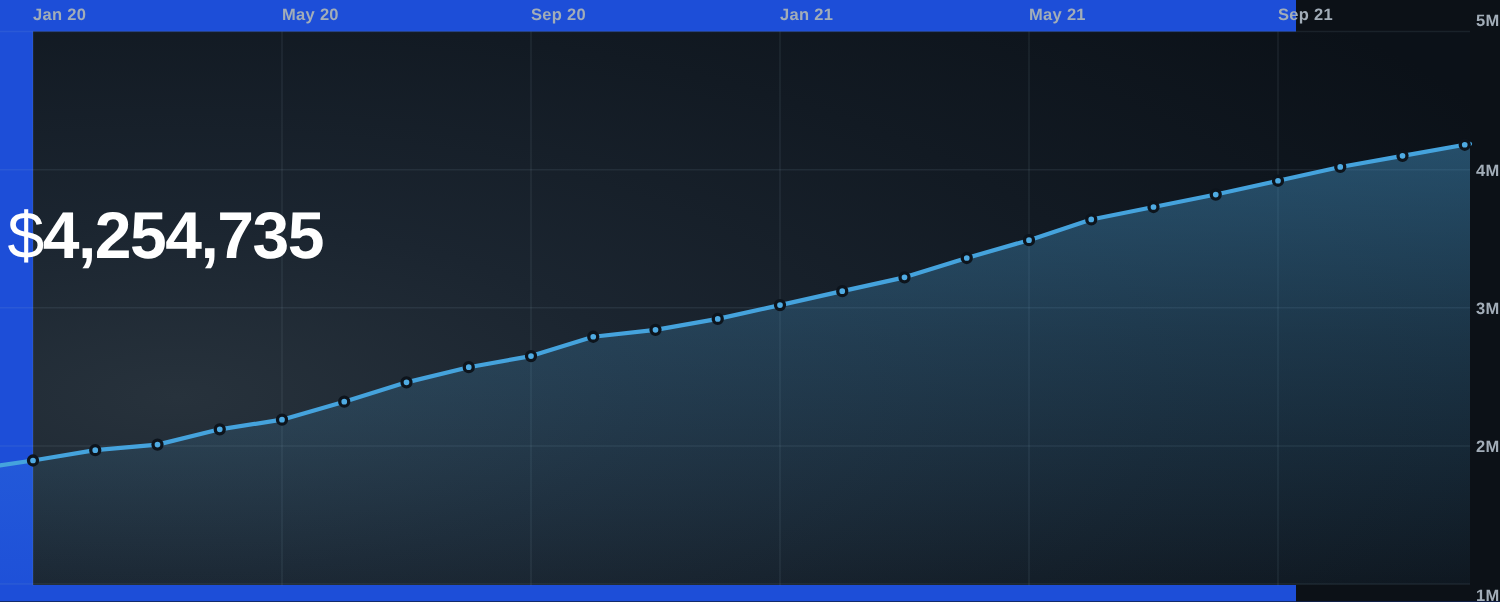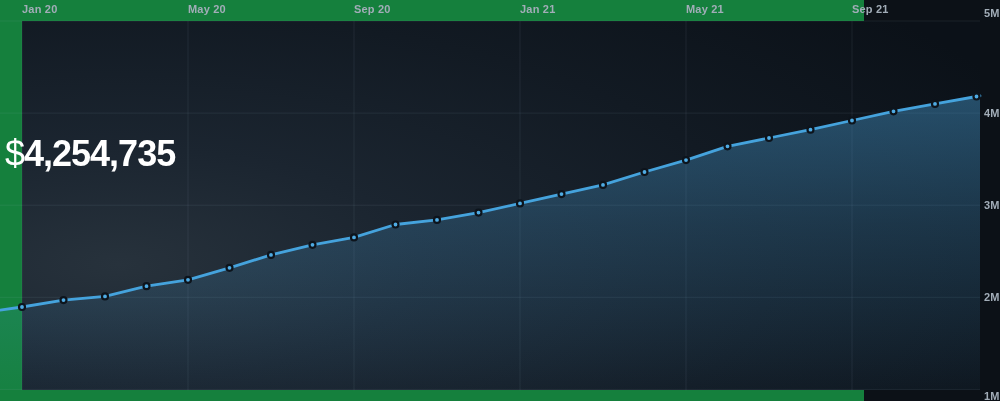--- a/index.html
+++ b/index.html
@@ -1,21 +1,21 @@
 <!DOCTYPE html>
 <html><head>
 <meta charset="utf-8">
 <style>
   html,body{margin:0;padding:0;background:#0c1117;overflow:hidden;}
-  .stage{position:relative;width:864px;height:401px;background:#15803d;
+  .stage{position:relative;width:864px;height:401px;background:#1d4ed8;
          font-family:"Liberation Sans",sans-serif;}
   svg text{font-family:"Liberation Sans",sans-serif;}
   .axis-label{fill:#a2adb8;font-size:11px;font-weight:700;letter-spacing:.2px;}
   .headline{position:absolute;left:5px;top:134px;color:#ffffff;
-            font-size:36px;line-height:1.1;letter-spacing:-1px;white-space:nowrap;}
+            font-size:44px;line-height:1.1;letter-spacing:-1px;white-space:nowrap;}
   .headline .cur{font-weight:400;}
   .headline .amt{font-weight:700;}
   .headline-sub{position:absolute;left:6px;top:184px;color:#edf1f4;
                 font-size:16px;font-weight:400;letter-spacing:.1px;}
 </style>
 </head>
 <body>
 
 <div class="stage">
   <svg id="chart" width="1000" height="401" viewBox="0 0 1000 401">

